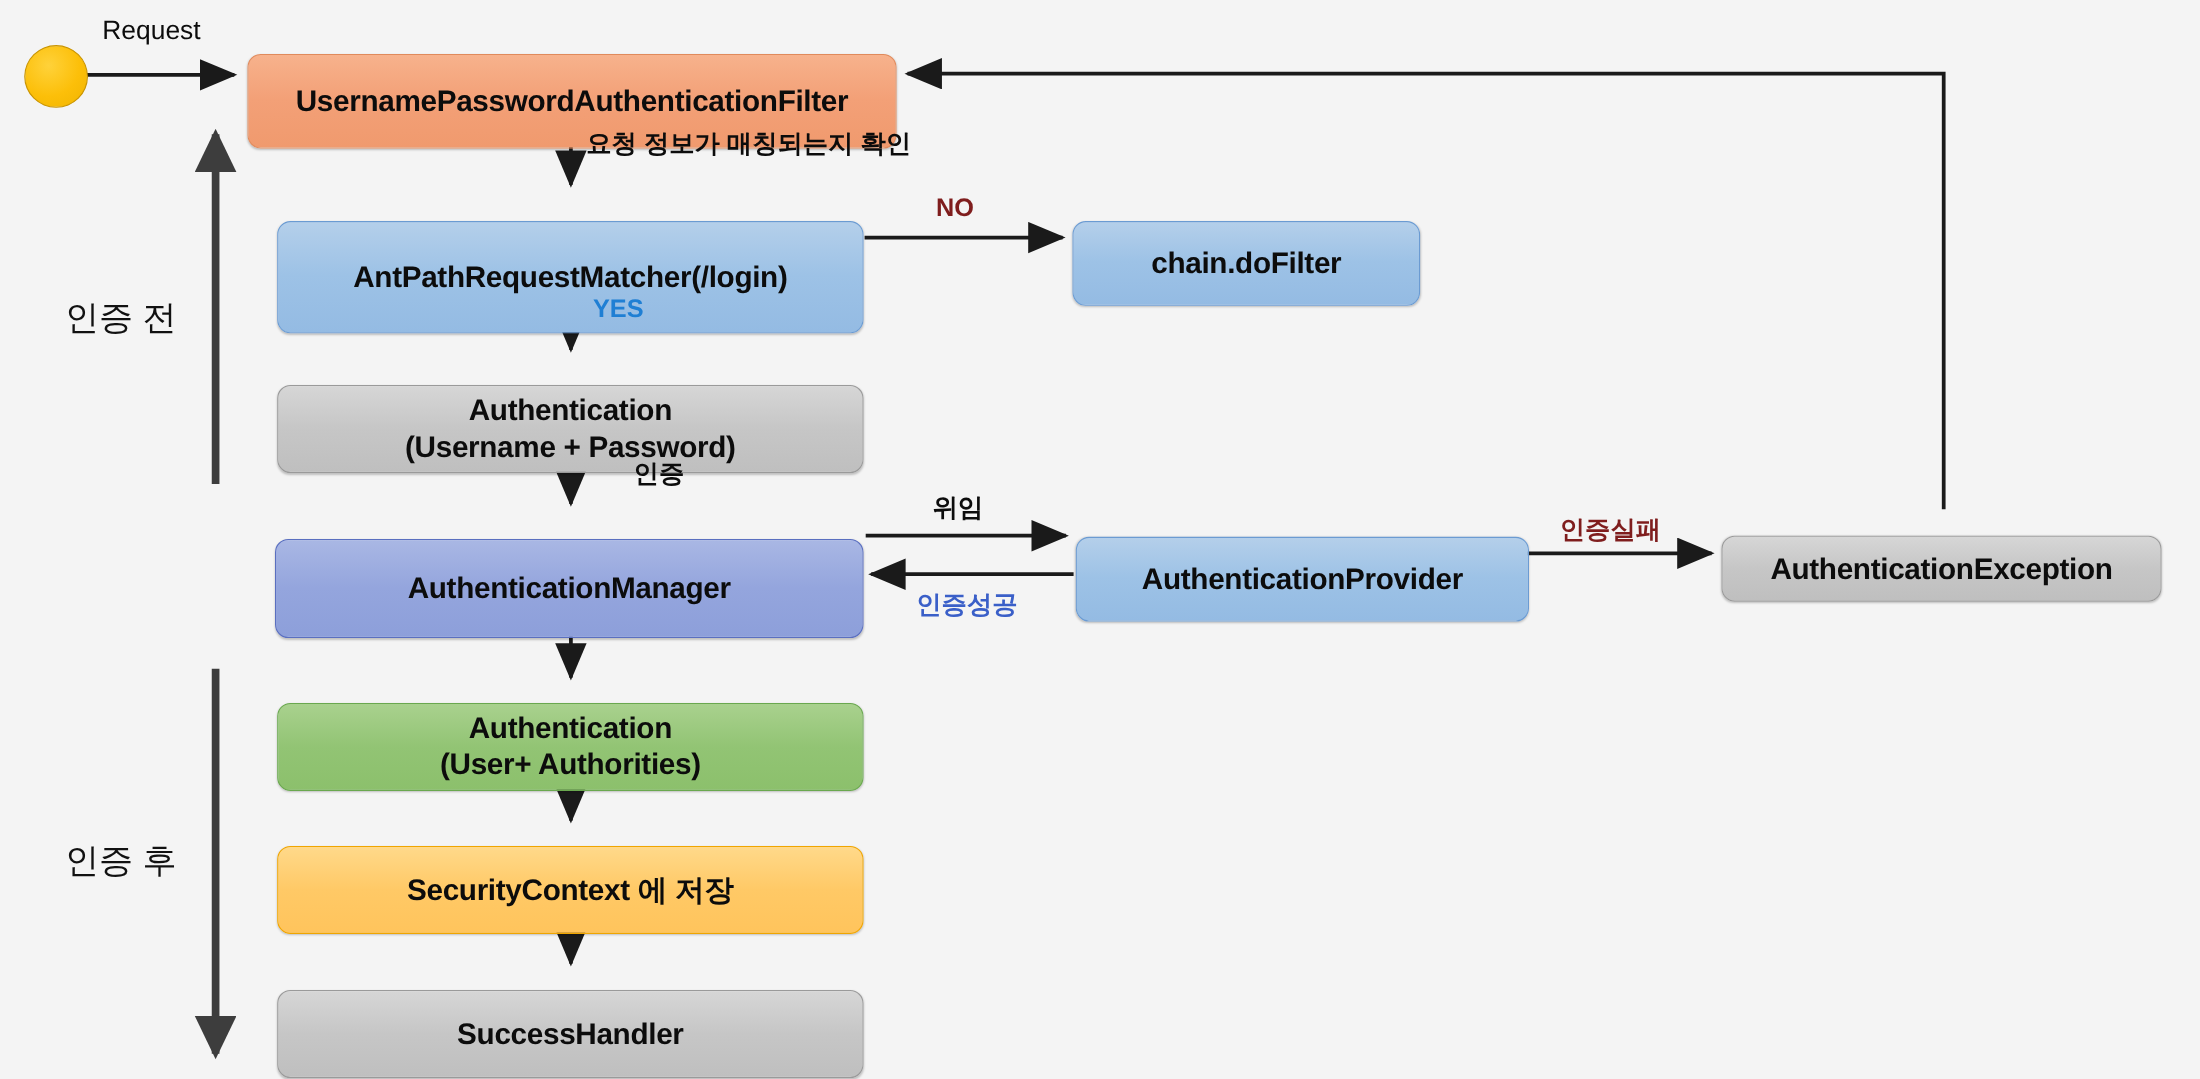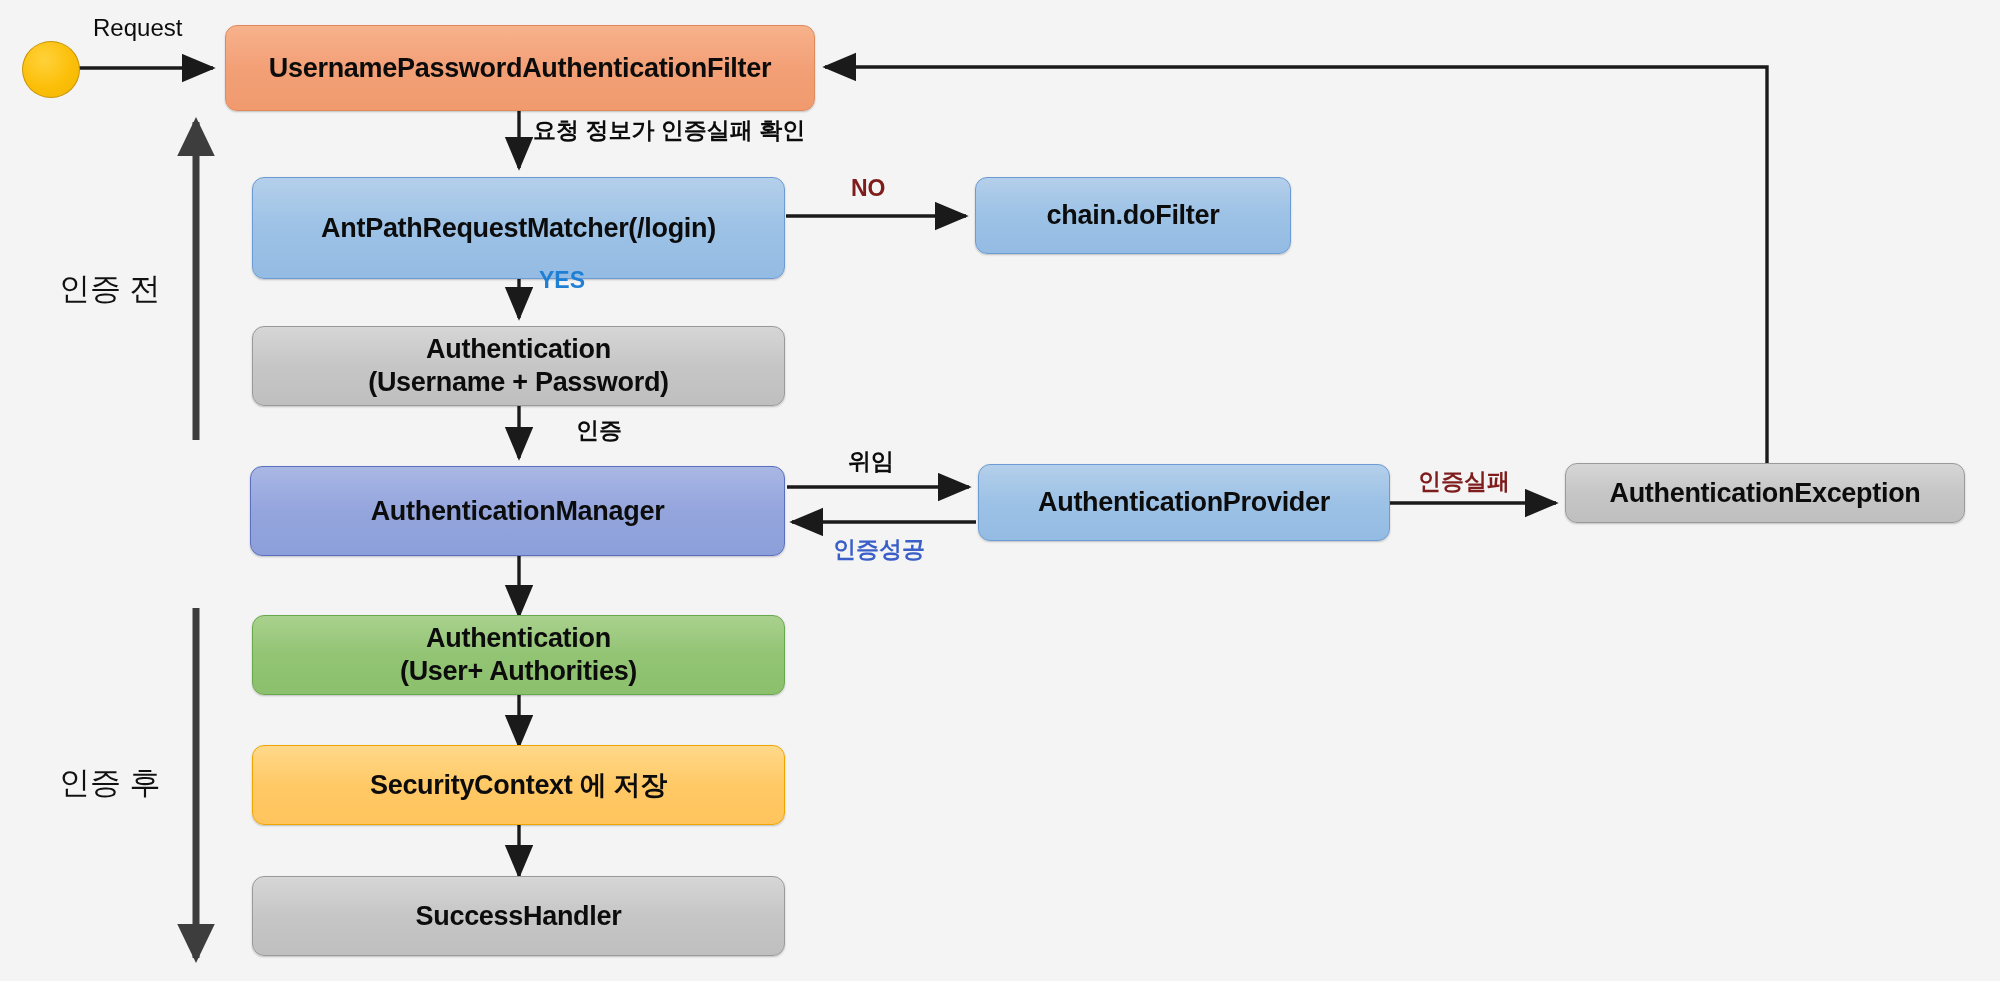--- a/index.html
+++ b/index.html
@@ -32,20 +32,21 @@
     align-items: center;
     justify-content: center;
     text-align: center;
     font-weight: bold;
     font-size: 27px;
     color: #0c0c0c;
     letter-spacing: -0.3px;
     line-height: 1.22;
     border: 1.5px solid #9a9a9a;
     box-shadow: 0 1px 2px rgba(0,0,0,0.22);
+    margin-top: 24px;
   }
   .node span { display: block; }
 
   .n-orange {
     background: linear-gradient(180deg,#f7b28c 0%,#f3a077 48%,#f09a6e 100%);
     border-color: #e08a5c;
   }
   .n-blue {
     background: linear-gradient(180deg,#b4cfea 0%,#9dc2e6 48%,#94bbe3 100%);
     border-color: #6b9bd2;
@@ -181,21 +182,21 @@
 
   <div class="node n-grey" style="left:252px; top:876px; width:533px; height:80px;">
     <span>SuccessHandler</span>
   </div>
 
   <div class="elabel thin" style="left:93px; top:14px;">
     <span>Request</span>
   </div>
 
   <div class="elabel" style="left:533px; top:115px;">
-    <span>요청 정보가 인증실패 확인</span>
+    <span>요청 정보가 매칭되는지 확인</span>
   </div>
 
   <div class="elabel red" style="left:851px; top:175px;">
     <span>NO</span>
   </div>
 
   <div class="elabel blue" style="left:539px; top:267px;">
     <span>YES</span>
   </div>
 

